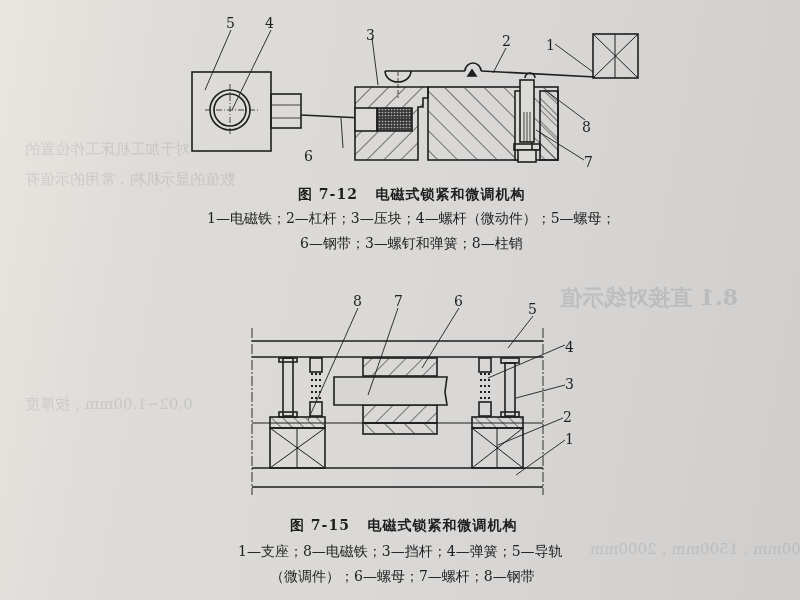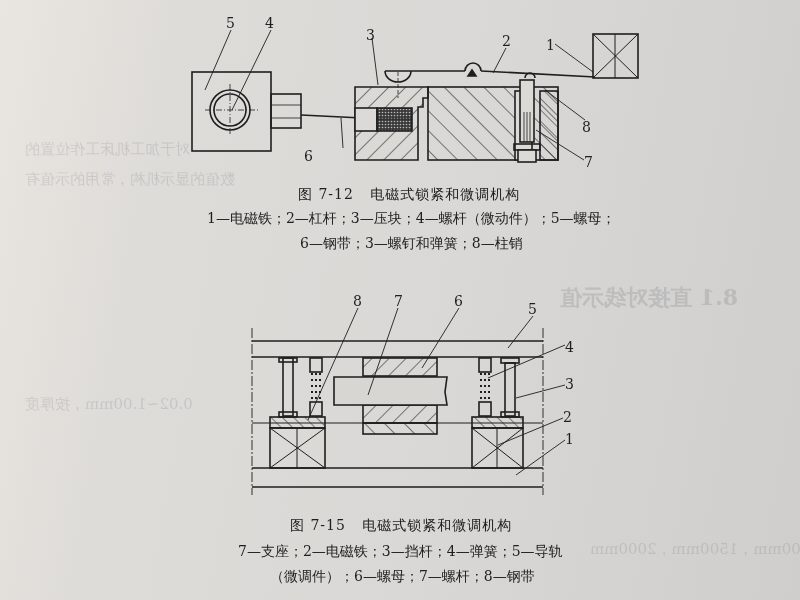--- a/index.html
+++ b/index.html
@@ -5,21 +5,21 @@
   html, body { margin:0; padding:0; }
   body {
     width:800px; height:600px; overflow:hidden; position:relative;
     background: linear-gradient(100deg, #e9e6e1 0%, #dedcd8 20%, #d9d8d6 55%, #cfcecd 100%);
     font-family: "DejaVu Serif", "Liberation Serif", serif;
     color:#1e1e1e;
   }
   .ghost { position:absolute; color:rgba(90,90,100,0.18); font-size:22px; font-weight:bold; white-space:nowrap; transform:scaleX(-1); }
   .ghost.sm { font-size:15px; font-weight:normal; color:rgba(90,90,100,0.16); }
   svg.fig { position:absolute; left:0; top:0; }
-  .caption-title { position:absolute; font-size:14px; font-weight:normal; letter-spacing:1px; white-space:nowrap; }
+  .caption-title { position:absolute; font-size:14px; font-weight:bold; letter-spacing:1px; white-space:nowrap; }
   .caption-line { position:absolute; font-size:14px; white-space:nowrap; }
   .lbl { font-family:"DejaVu Serif", serif; font-size:14px; fill:#1e1e1e; }
 </style>
 </head>
 <body>
 
 <div class="ghost" style="left:560px;top:283px;">8.1 直接对线示值</div>
 <div class="ghost sm" style="left:25px;top:140px;">对于加工机床工作位置的</div>
 <div class="ghost sm" style="left:25px;top:170px;">数值的显示机构，常用的示值有</div>
 <div class="ghost sm" style="left:25px;top:395px;">0.02~1.00mm，按厚度</div>
@@ -176,14 +176,14 @@
   <span>图 7-12</span>&nbsp;&nbsp;
   <span>电磁式锁紧和微调机构</span>
 </div>
 <div class="caption-line" style="left:207px;top:210px;">1—电磁铁；2—杠杆；3—压块；4—螺杆（微动件）；5—螺母；</div>
 <div class="caption-line" style="left:300px;top:235px;">6—钢带；3—螺钉和弹簧；8—柱销</div>
 
 <div class="caption-title" style="left:290px;top:517px;">
   <span>图 7-15</span>&nbsp;&nbsp;
   <span>电磁式锁紧和微调机构</span>
 </div>
-<div class="caption-line" style="left:238px;top:543px;">7—支座；2—电磁铁；3—挡杆；4—弹簧；5—导轨</div>
+<div class="caption-line" style="left:238px;top:543px;">1—支座；8—电磁铁；3—挡杆；4—弹簧；5—导轨</div>
 <div class="caption-line" style="left:270px;top:568px;">（微调件）；6—螺母；7—螺杆；8—钢带</div>
 
 </body></html>

